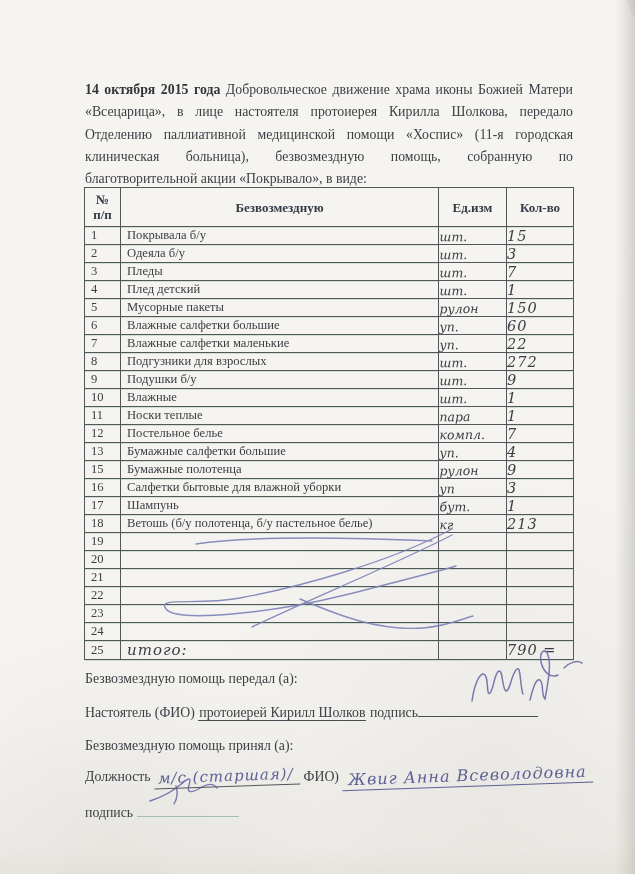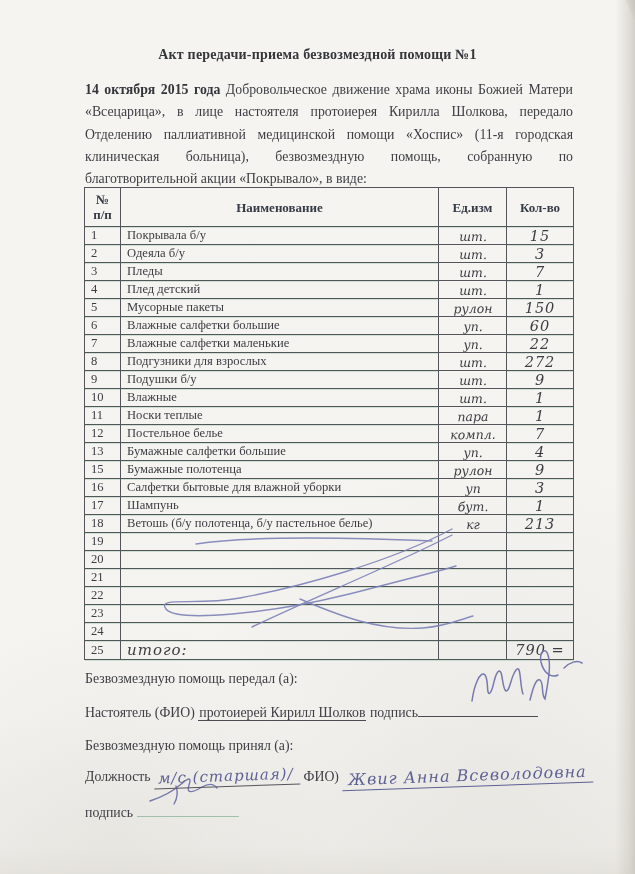--- a/index.html
+++ b/index.html
@@ -47,21 +47,21 @@
     height:38px;font-size:13px;font-weight:bold;color:#343a46;
     text-align:center;vertical-align:middle;padding:0;line-height:15px;
     box-shadow:0 1px 0 rgba(147,197,166,.40);
   }
   .doc-table td{
     height:17px;font-size:12.6px;padding:0 2px 0 6px;color:#3c3d43;
     vertical-align:middle;overflow:visible;white-space:nowrap;
     box-shadow:0 1px 0 rgba(147,197,166,.40);
   }
   .doc-table td.c-name{}
-  .doc-table td.c-unit, .doc-table td.c-qty{text-align:center;padding:0;}
+  .doc-table td.c-unit, .doc-table td.c-qty{padding:0;}
   .hw{
     font-family:"DejaVu Serif", serif;font-style:italic;
     color:#676ba2;
   }
   td.hw{font-size:13.5px;}
   td.c-qty.hw{font-size:14.5px;letter-spacing:1px;}
   td.c-unit.hw{font-size:12.5px;transform:rotate(-0.5deg);}
   td.c-name.hw{font-size:15px;letter-spacing:1px;}
   
   .fline{position:absolute;left:85px;font-size:13.8px;color:#3d3e44;white-space:nowrap;margin-top:15px;}
@@ -77,35 +77,34 @@
   .svg-overlay{position:absolute;left:0;top:0;pointer-events:none;}
 </style>
 </head>
 <body>
 
 <div class="page">
 
   <div class="scan-edge-right"></div>
   <div class="scan-corner"></div>
 
-  <div class="title">Акт передачи-приема безвозмездной помощи №1</div>
 
   <div class="intro"><b>14 октября 2015 года</b><span> Добровольческое движение храма иконы Божией Матери «Всецарица», в лице настоятеля протоиерея Кирилла Шолкова, передало Отделению паллиативной медицинской помощи «Хоспис» (11-я городская клиническая больница), безвозмездную помощь, собранную по благотворительной акции «Покрывало», в виде:</span></div>
 
   <table class="doc-table">
     <colgroup>
       <col style="width:36px">
         <col style="width:318px">
         <col style="width:68px">
         <col style="width:67px">
     </colgroup>
     <thead>
       <tr>
         <th><span>№</span><br><span>п/п</span></th>
-        <th>Наименование</th>
+        <th>Безвозмездную</th>
         <th>Ед.изм</th>
         <th>Кол-во</th>
       </tr>
     </thead>
     <tbody>
         <tr>
           <td class="c-num">1</td>
           <td class="c-name">Покрывала б/у</td>
           <td class="c-unit hw">шт.</td>
           <td class="c-qty hw">15</td>

